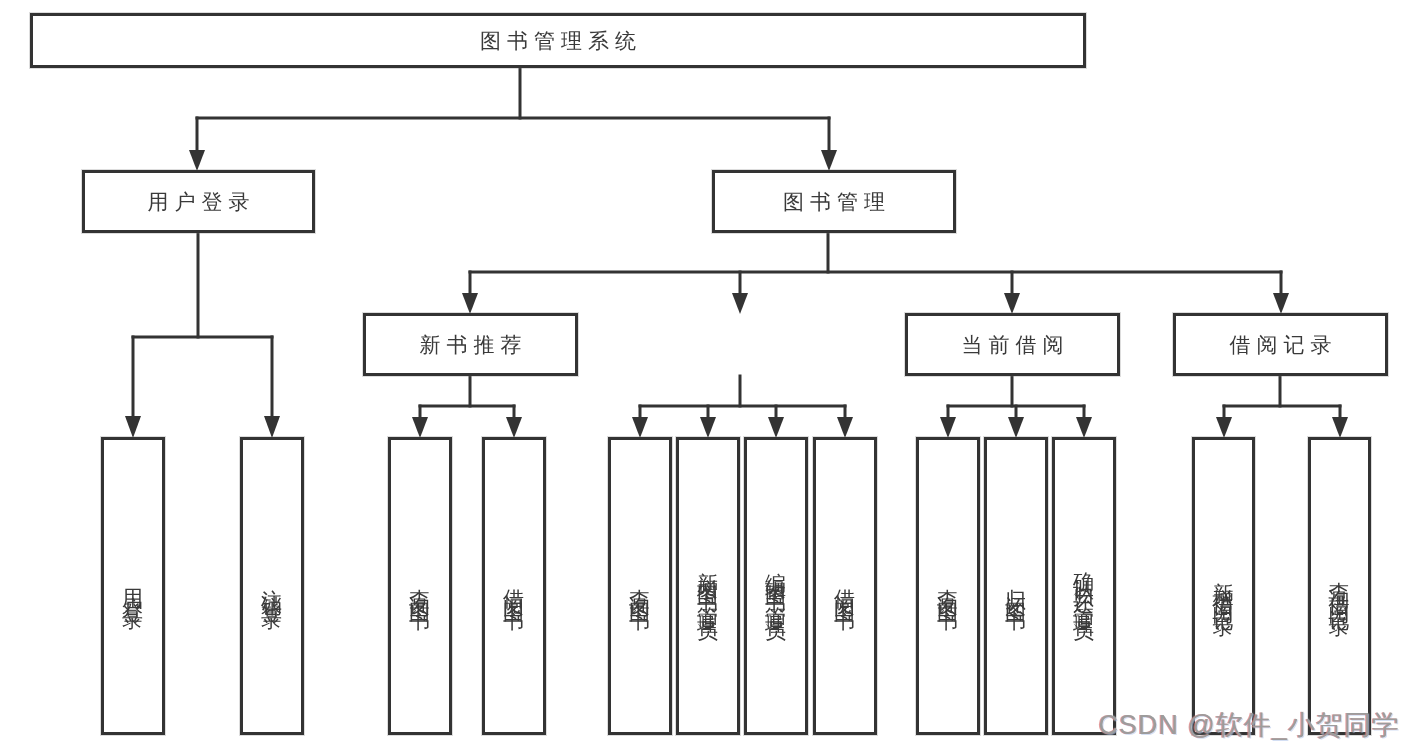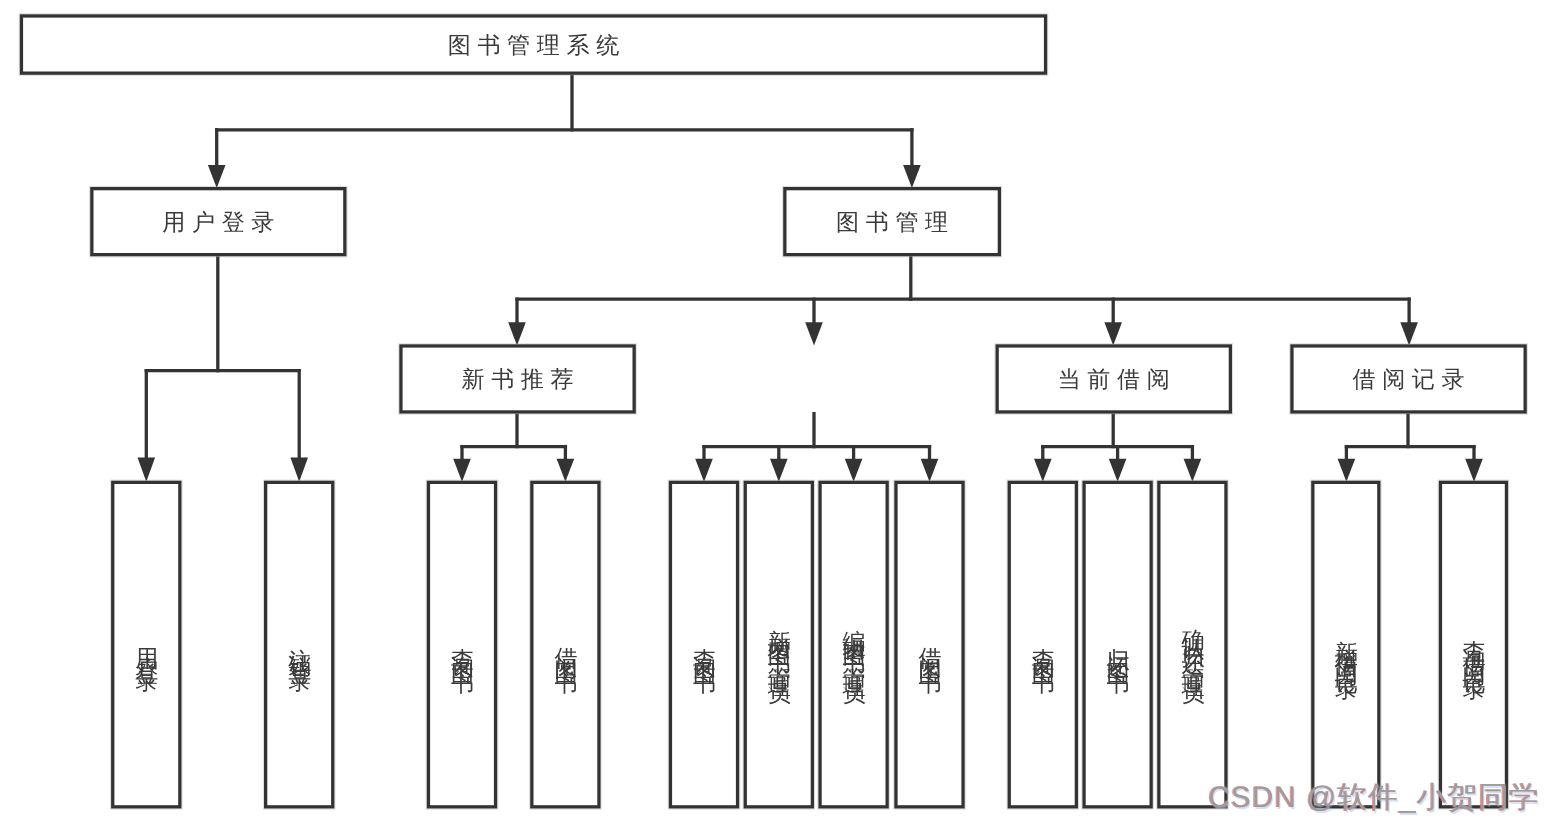--- a/index.html
+++ b/index.html
@@ -127,28 +127,28 @@
       <polygon points="768,417 784,417 776,438"></polygon>
       <polygon points="837,417 853,417 845,438"></polygon>
       <polygon points="940,417 956,417 948,438"></polygon>
       <polygon points="1008,417 1024,417 1016,438"></polygon>
       <polygon points="1076,417 1092,417 1084,438"></polygon>
       <polygon points="1216,417 1232,417 1224,438"></polygon>
       <polygon points="1332,417 1348,417 1340,438"></polygon>
     </g>
   </svg>
 
-  <div class="node h" style="left:18px;top:13px;width:934px;height:55px;">
+  <div class="node h" style="left:30px;top:13px;width:1056px;height:55px;">
     <span>图书管理系统</span>
   </div>
 
   <div class="node h" style="left:82px;top:170px;width:233px;height:63px;">
     <span>用户登录</span>
   </div>
-  <div class="node h" style="left:712px;top:170px;width:198px;height:63px;">
+  <div class="node h" style="left:712px;top:170px;width:244px;height:63px;">
     <span>图书管理</span>
   </div>
 
   <div class="node h" style="left:363px;top:313px;width:215px;height:63px;">
     <span>新书推荐</span>
   </div>
   <div class="node h" style="left:1173px;top:313px;width:215px;height:63px;">
     <span>借阅记录</span>
   </div>
   <div class="node h" style="left:905px;top:313px;width:215px;height:63px;">

